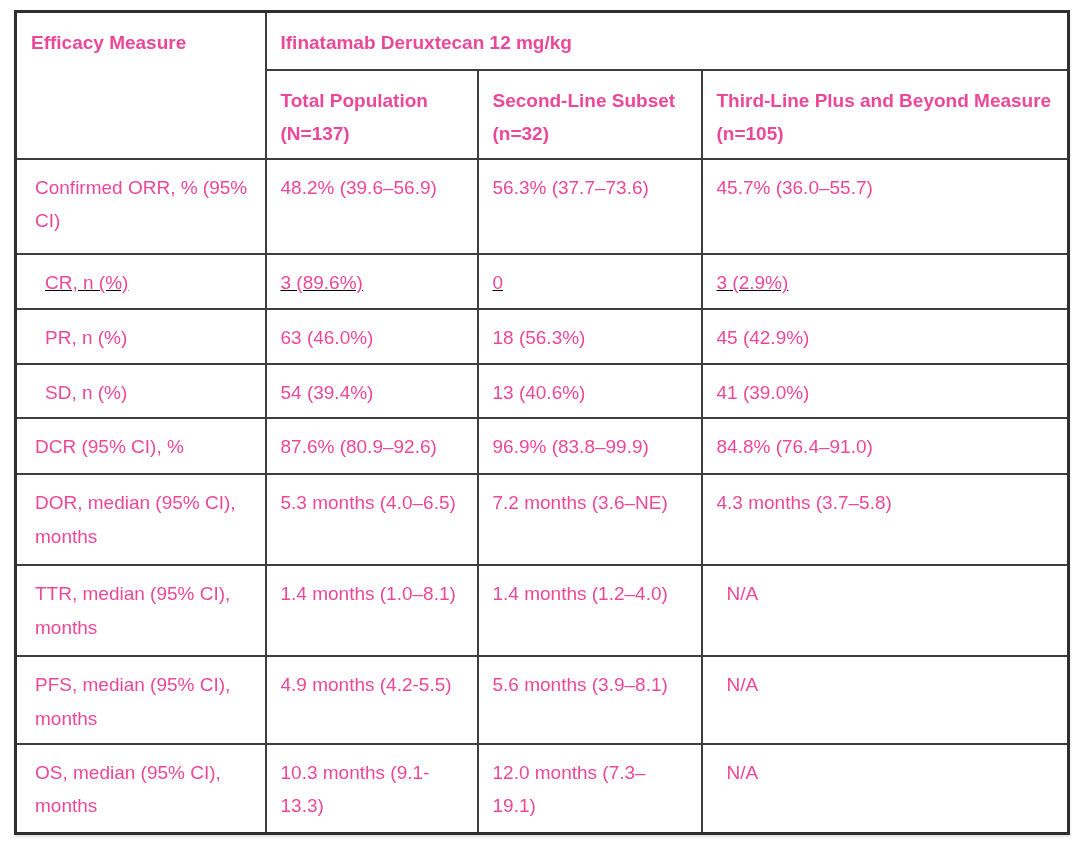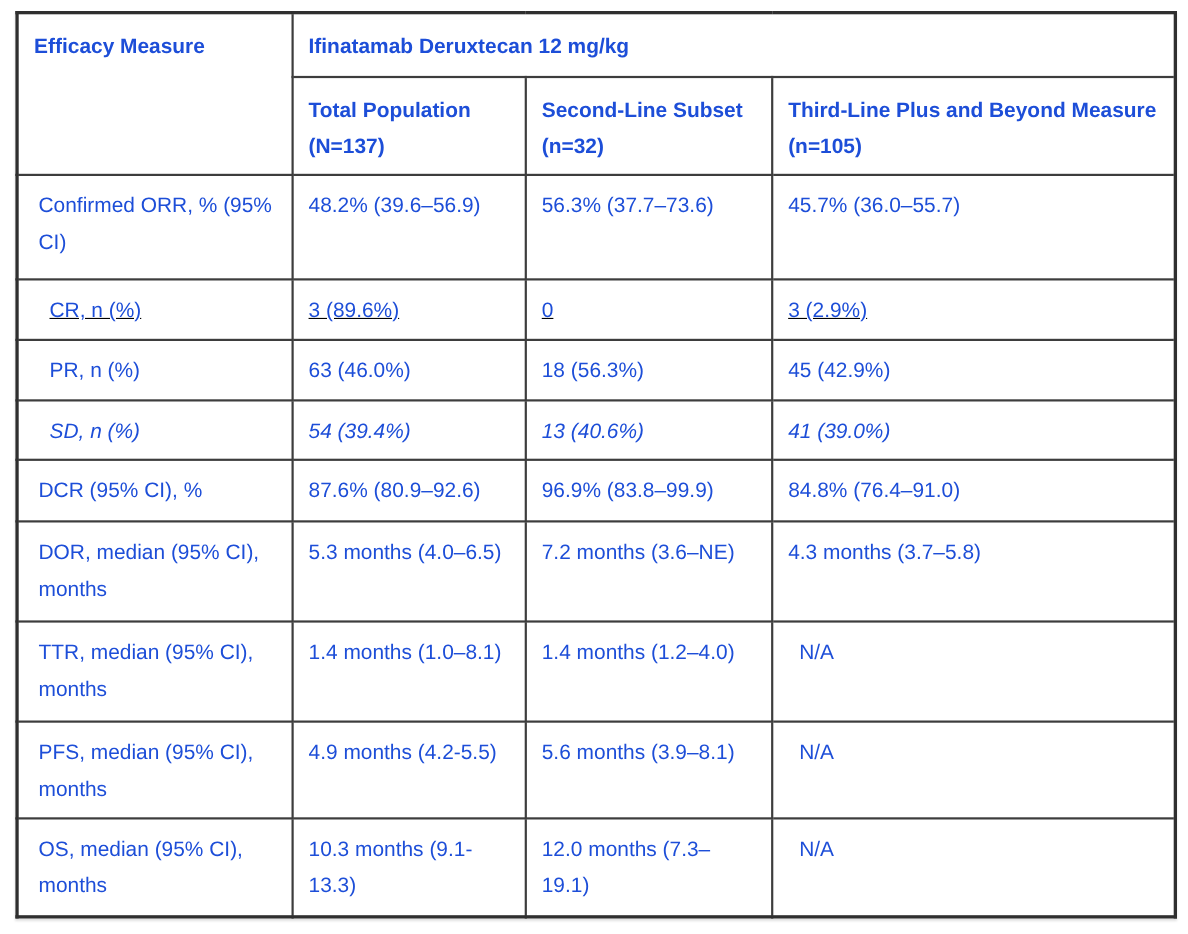--- a/index.html
+++ b/index.html
@@ -19,37 +19,37 @@
     background: #ffffff;
   }
   col.c-measure { width: 250px; }
   col.c-total   { width: 212px; }
   col.c-second  { width: 224px; }
   col.c-third   { width: 367px; }
   th, td {
     border: 2px solid #3d3d3d;
     font-size: 19px;
     line-height: 1.75;
-    color: #1d4ed8;
+    color: #ec4899;
     text-align: left;
     vertical-align: top;
     padding: 11px 12px 8px 14px;
     overflow: hidden;
   }
   th { font-weight: bold; padding-top: 13px; }
   th .hline { display: block; }
   td.measure { padding-left: 18px; }
   td.measure.indent { padding-left: 28px; }
   td.value.na { padding-left: 24px; }
   tr.row-group   { height: 58px; }
   tr.row-cols    { height: 85px; }
   tr.row-orr     { height: 95px; }
   tr.row-cr      { height: 55px; text-decoration: underline; }
   tr.row-pr      { height: 55px; }
-  tr.row-sd      { height: 52px; font-style: italic; }
+  tr.row-sd      { height: 52px; }
   tr.row-dcr     { height: 56px; }
   tr.row-dor     { height: 91px; }
   tr.row-ttr     { height: 91px; }
   tr.row-pfs     { height: 75px; }
   tr.row-os      { height: 90px; }
 </style>
 </head>
 <body>
 
 <table class="efficacy">

